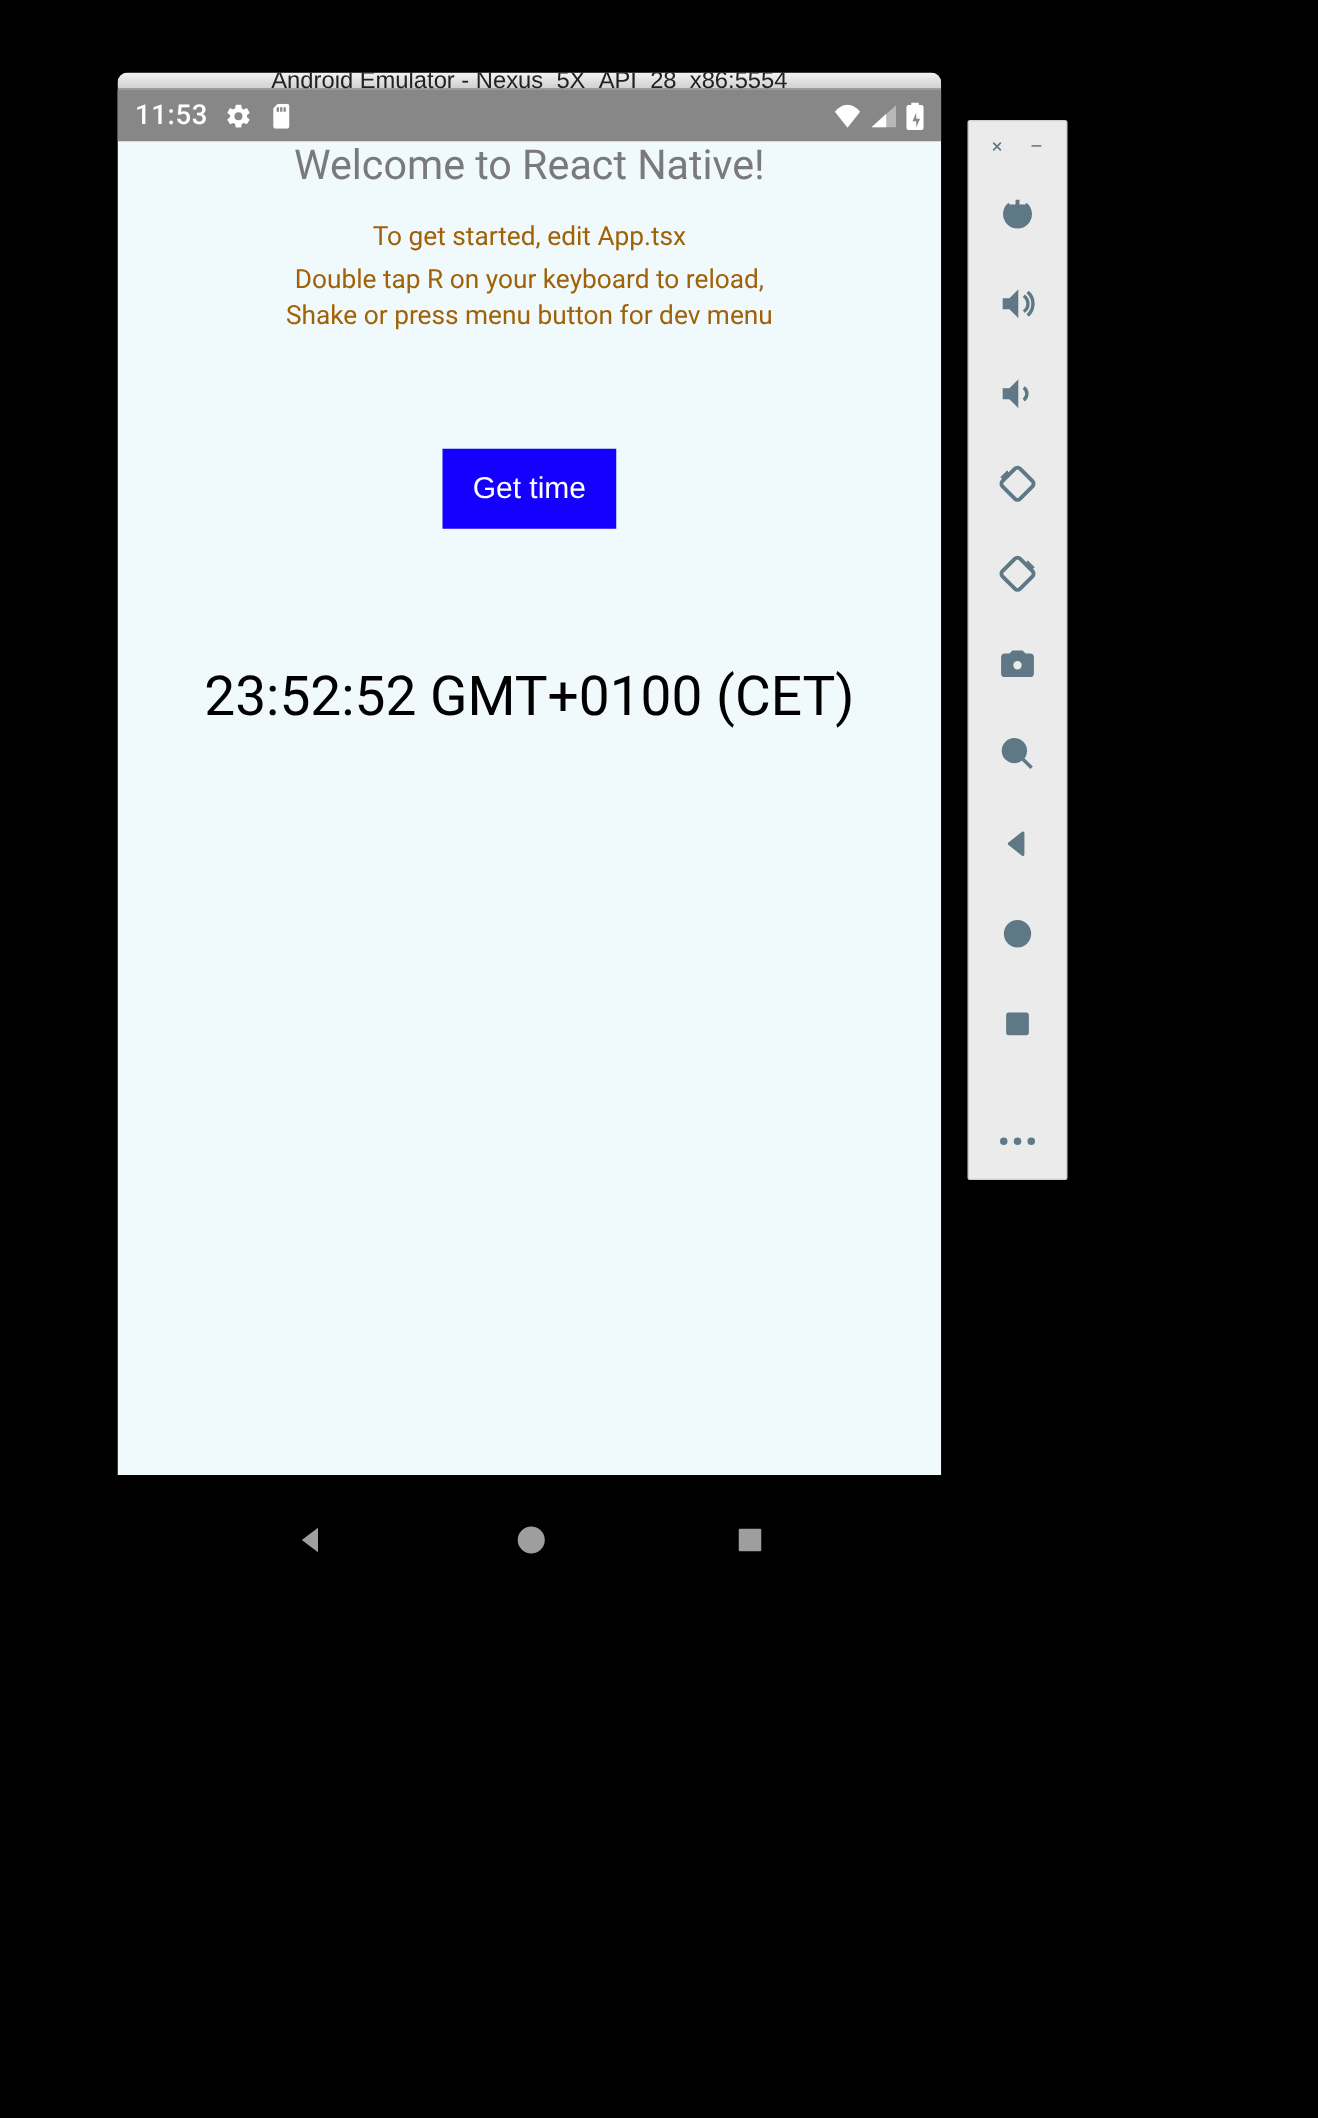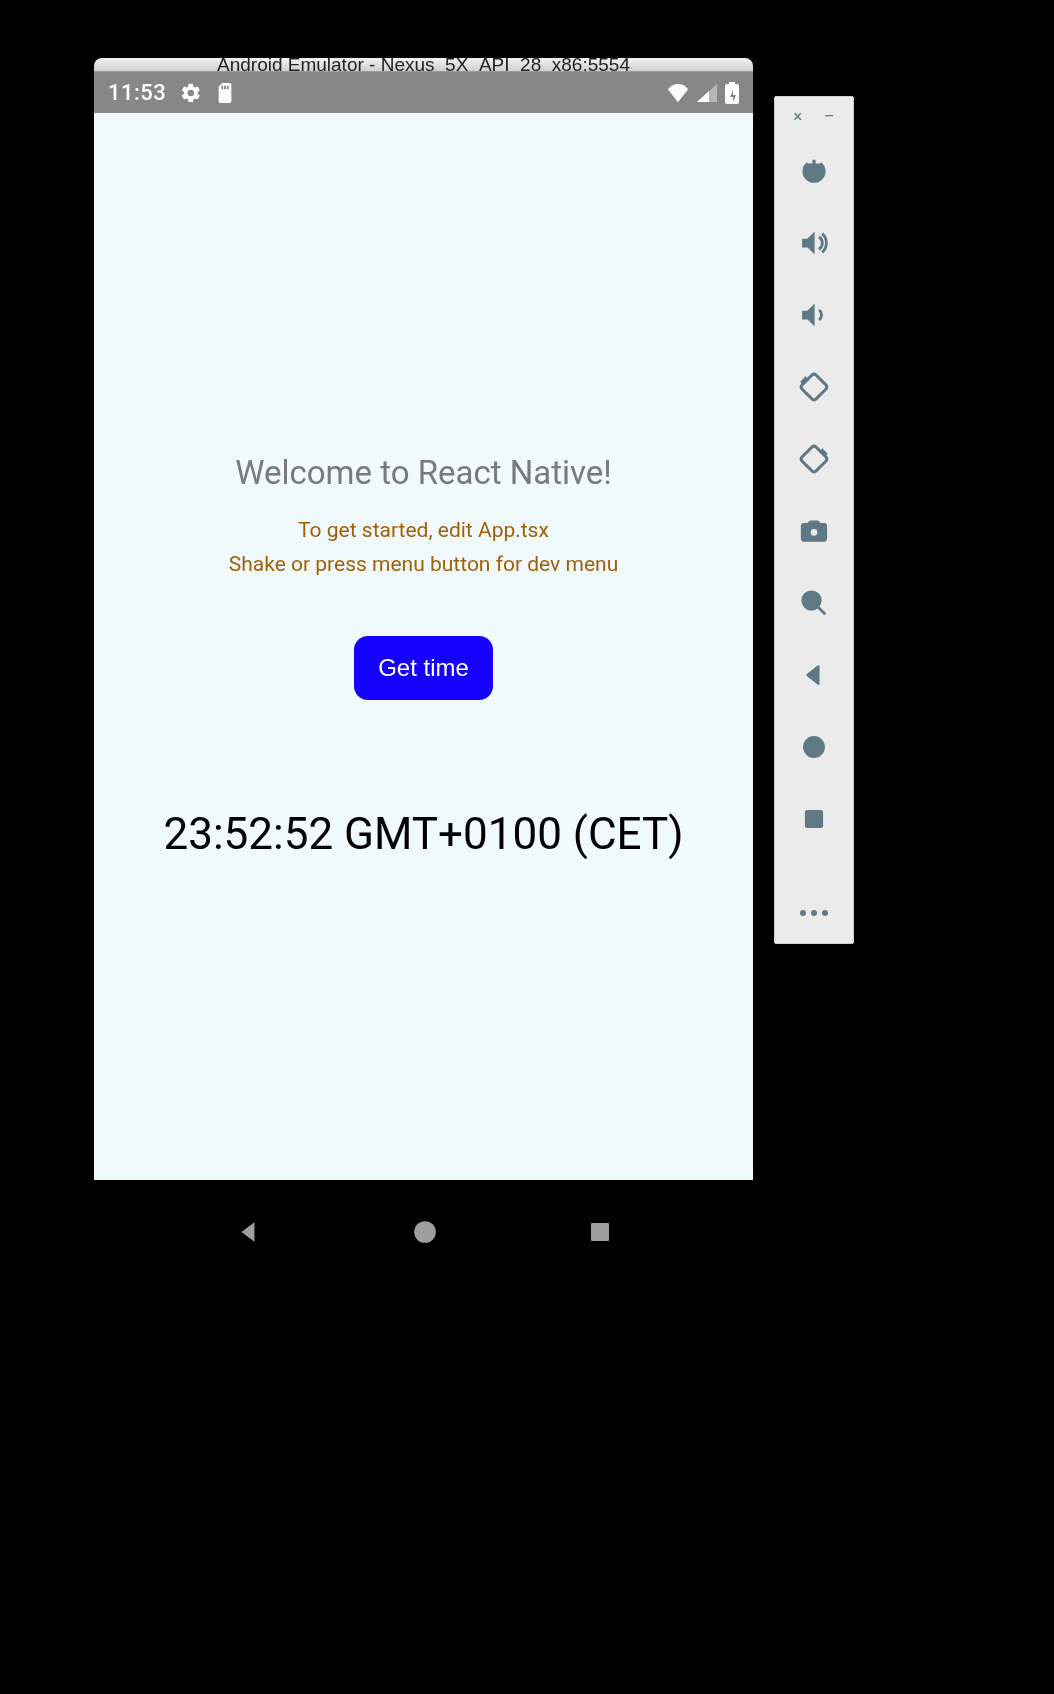--- a/index.html
+++ b/index.html
@@ -35,32 +35,31 @@
   .sb-left{display:flex;align-items:center;gap:14px;}
   .sb-right{display:flex;align-items:center;gap:8px;}
   .sb-time{font-weight:500;letter-spacing:.5px;}
   .sb-ico{display:inline-flex;}
   .sb-ico svg{display:block;}
 
   
   .app-content{
     position:absolute;top:41px;left:0;right:0;bottom:0;
     display:flex;flex-direction:column;align-items:center;
-    padding-top:340px;
   }
   .welcome-title{
     font-size:33px;color:#7a7a7a;text-align:center;margin:0 0 24px 0;font-weight:400;
   }
   .instruction-line{
     font-size:21px;color:#a16207;text-align:center;line-height:1.35;margin:0;
   }
   .instruction-line.first{margin-bottom:6px;}
   .get-time-btn{
-    margin-top:57px;
-    background:#1500ff;color:#fff;border:none;border-radius:14px;
+    margin-top:92px;
+    background:#1500ff;color:#fff;border:none;border-radius:0;
     font-size:24px;padding:18px 24px;cursor:pointer;
   }
   .time-output{
     margin-top:108px;font-size:44px;color:#000000;font-weight:400;
   }
 
   
   .soft-nav{
     position:absolute;left:94px;top:1200px;width:659px;height:64px;
     background:#000;display:flex;align-items:center;justify-content:center;gap:150px;
@@ -129,20 +128,21 @@
           <svg width="14" height="22" viewBox="0 0 14 22" fill="#fff">
               <path d="M10 0H4v2H2a2 2 0 0 0-2 2v16a2 2 0 0 0 2 2h10a2 2 0 0 0 2-2V4a2 2 0 0 0-2-2h-2zM8 20v-5H5l3-7v5h3z"></path>
             </svg>
         </span>
       </div>
     </div>
 
     <div class="app-content">
       <h1 class="welcome-title">Welcome to React Native!</h1>
       <p class="instruction-line first">To get started, edit App.tsx</p>
+      <p class="instruction-line">Double tap R on your keyboard to reload,</p>
       <p class="instruction-line">Shake or press menu button for dev menu</p>
       <button class="get-time-btn">Get time</button>
       <div class="time-output">23:52:52 GMT+0100 (CET)</div>
     </div>
 
   </div>
 </div>
 
 <div class="soft-nav">
   <span>

